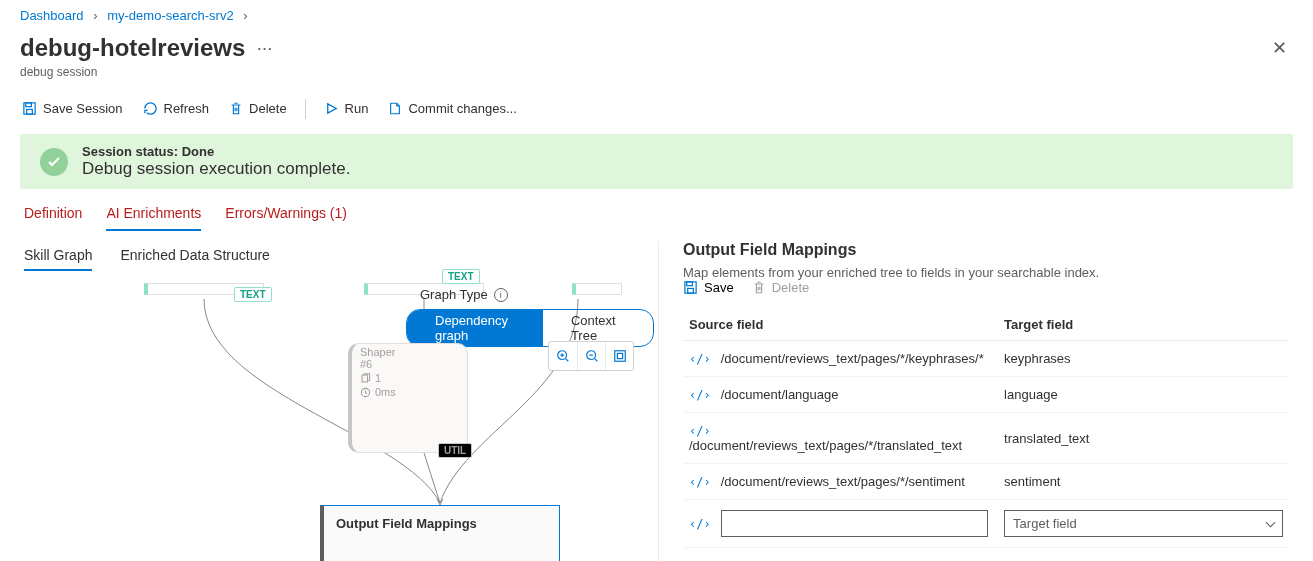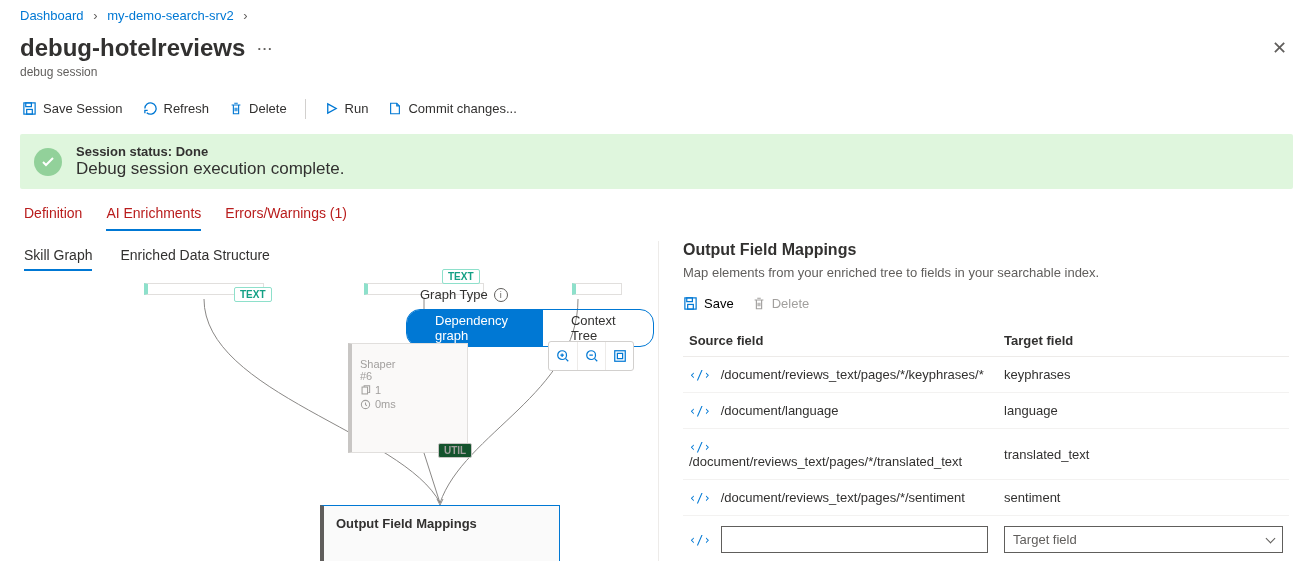--- a/index.html
+++ b/index.html
@@ -37,21 +37,21 @@
     color: #323130; cursor: pointer; display: flex;
     align-items: center; gap: 6px; padding: 4px 2px; font-size: 13px;
   }
   .toolbar button .ticon { color: #0078d4; display: inline-flex; }
   .toolbar .divider { width: 1px; height: 20px; background: #d2d0ce; }
   .status-bar {
     margin: 0 20px 8px;
     background: #dff6dd;
     border-radius: 2px;
     display: flex; align-items: center;
-    padding: 10px 14px; gap: 14px;
+    padding: 10px 20px; gap: 14px;
   }
   .status-check {
     width: 28px; height: 28px; border-radius: 50%;
     background: #92d19a;
     display: flex; align-items: center; justify-content: center;
     flex-shrink: 0;
   }
   .status-check svg { stroke: #fff; }
   .status-text b { font-weight: 600; }
   .status-text .sub { color: #323130; font-size: 17px; }
@@ -85,34 +85,35 @@
   }
   .text-badge {
     position:absolute; font-size:10px; font-weight:600;
     color:#13a085;
     border:1px solid #8ee0cb; background:#fff; border-radius:2px;
     padding:1px 5px;
   }
   .util-badge {
     position:absolute; font-size:10px; font-weight:600;
     color:#a19f9d;
-    border:1px solid #c8c6c4; background:#14532d; border-radius:2px;
+    border:1px solid #c8c6c4; background:#000000; border-radius:2px;
     padding:1px 5px;
   }
   .shaper-node {
     position:absolute;
     width:120px; height:110px;
     border-left:4px solid #c8c6c4;
     border-top:1px solid #e1dfdd;
     border-right:1px solid #e1dfdd;
     border-bottom:1px solid #e1dfdd;
     background:#faf9f8;
-    padding:14px 8px;
+    padding:2px 8px;
     color:#a19f9d;
     font-size:11px;
+    border-radius:11px;
   }
   .shaper-node .row { display:flex; align-items:center; gap:4px; margin-top:2px;}
   .output-node {
     position:absolute;
     width:240px; height:60px;
     border:1px solid #0078d4;
     border-left:4px solid #605e5c;
     background:#fafafa;
     padding:10px 12px;
     font-size:13px; font-weight:600;
@@ -140,21 +141,21 @@
   }
   .zoom-tools button + button { border-left:1px solid #edebe9; }
   .v-divider {
     width:1px; background:#edebe9;
     align-self: stretch;
     margin: 0 24px 0 4px;
     min-height: 330px;
   }
   .right { flex: 1; }
   .right h3 { font-size:16px; font-weight:600; margin-bottom:6px;}
-  .right .desc { color:#605e5c; font-size:13px; margin-bottom:16px;}
+  .right .desc { color:#605e5c; font-size:13px; margin-bottom:0;}
   .right .actions { display:flex; gap:18px; margin-bottom:14px;}
   .right .actions button { border:none; background:none; font:inherit; display:flex; gap:6px; align-items:center; cursor:pointer; }
   .right .actions button.disabled { color:#a19f9d; cursor:default; }
   .right .actions .aicon { color:#0078d4; display:inline-flex;}
   .right .actions .disabled .aicon { color:#a19f9d; }
   .map-table { width:100%; border-collapse:collapse; }
   .map-table th { text-align:left; font-weight:600; font-size:13px; padding:8px 6px; border-bottom:1px solid #edebe9;}
   .map-table td { padding:10px 6px; font-size:13px; border-bottom:1px solid #f3f2f1; vertical-align:middle;}
   .src-icon { color:#0078d4; margin-right:10px; font-family: monospace; font-size:12px; display:inline-block; }
   .input-box {

